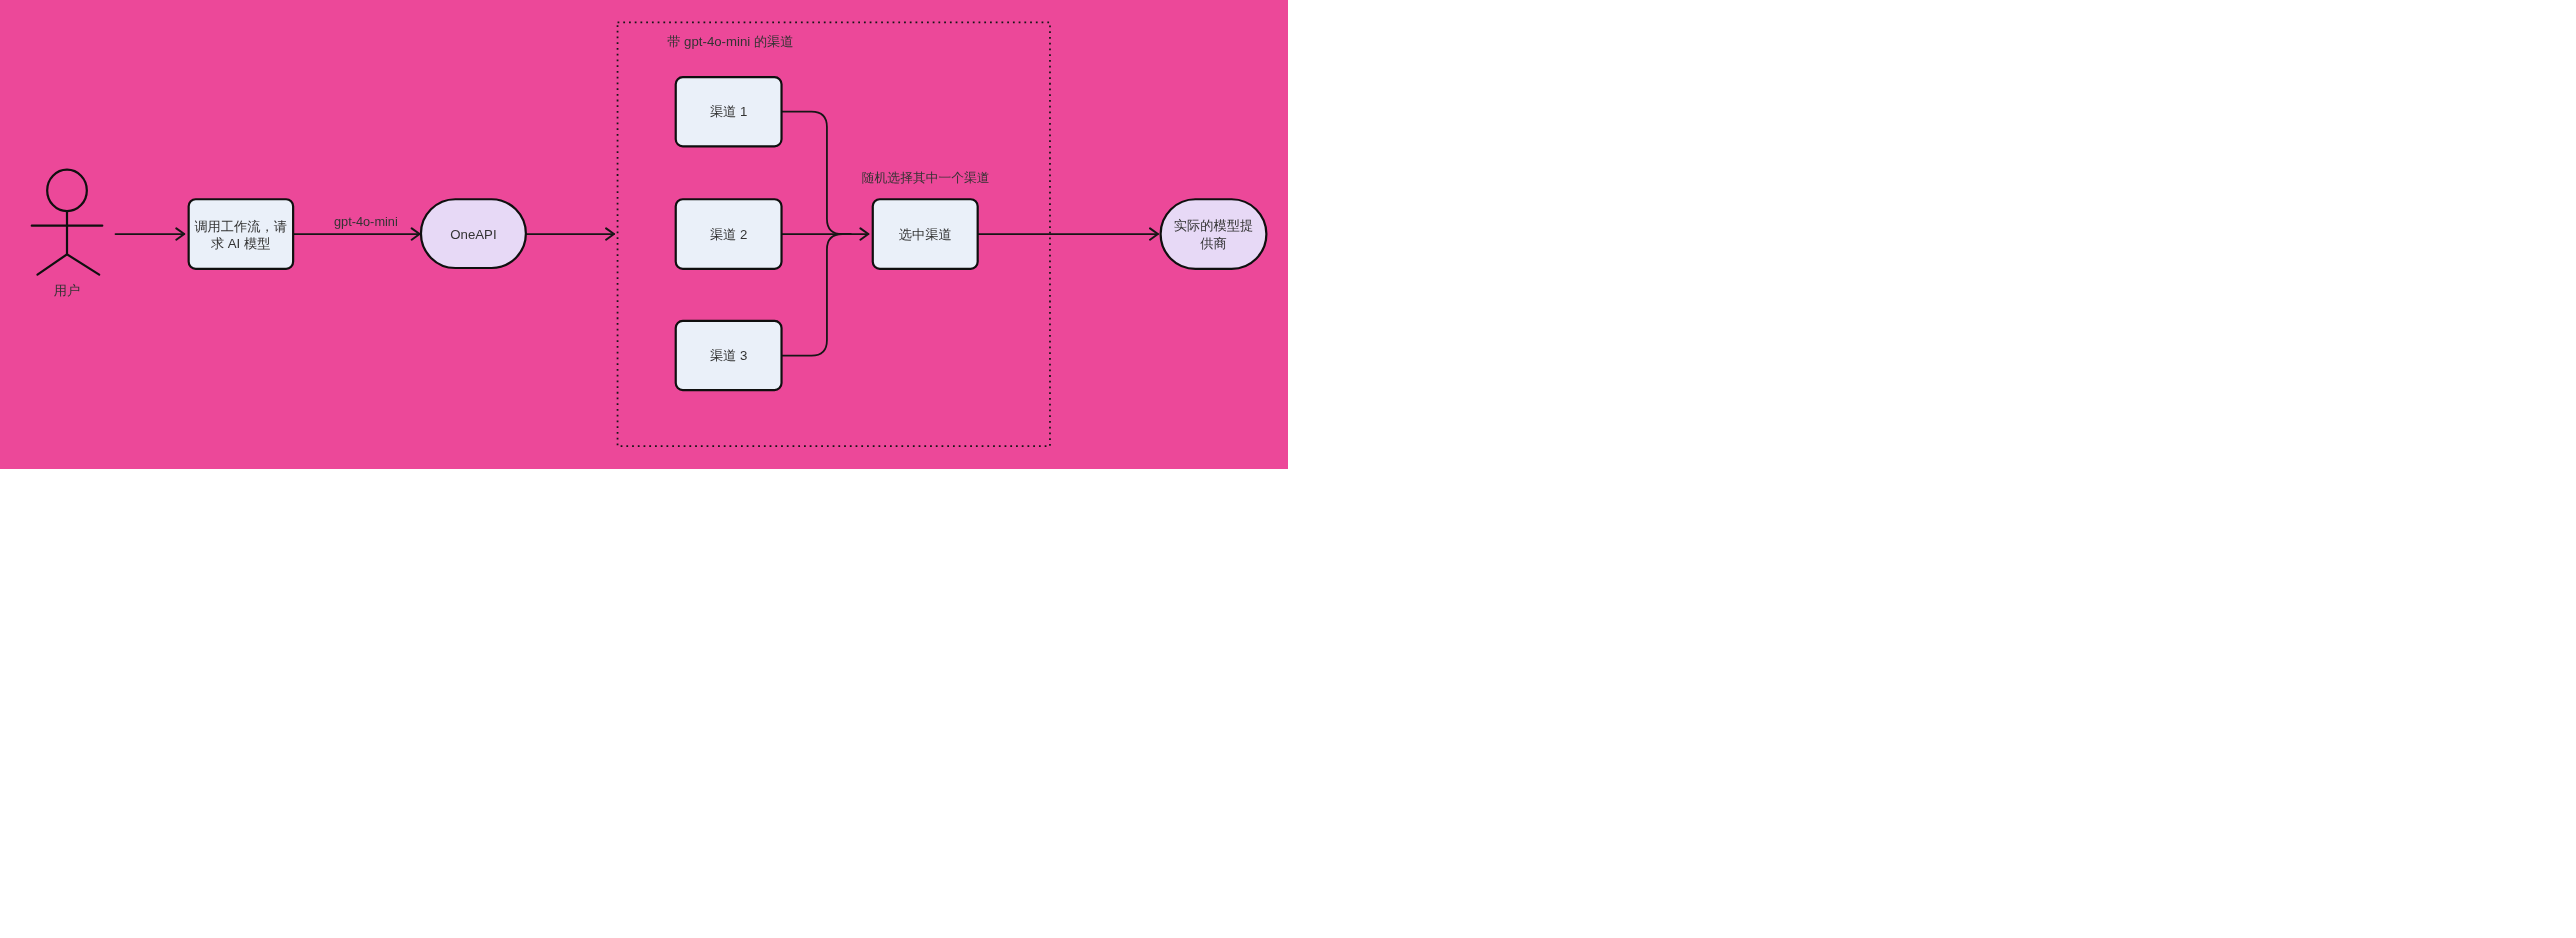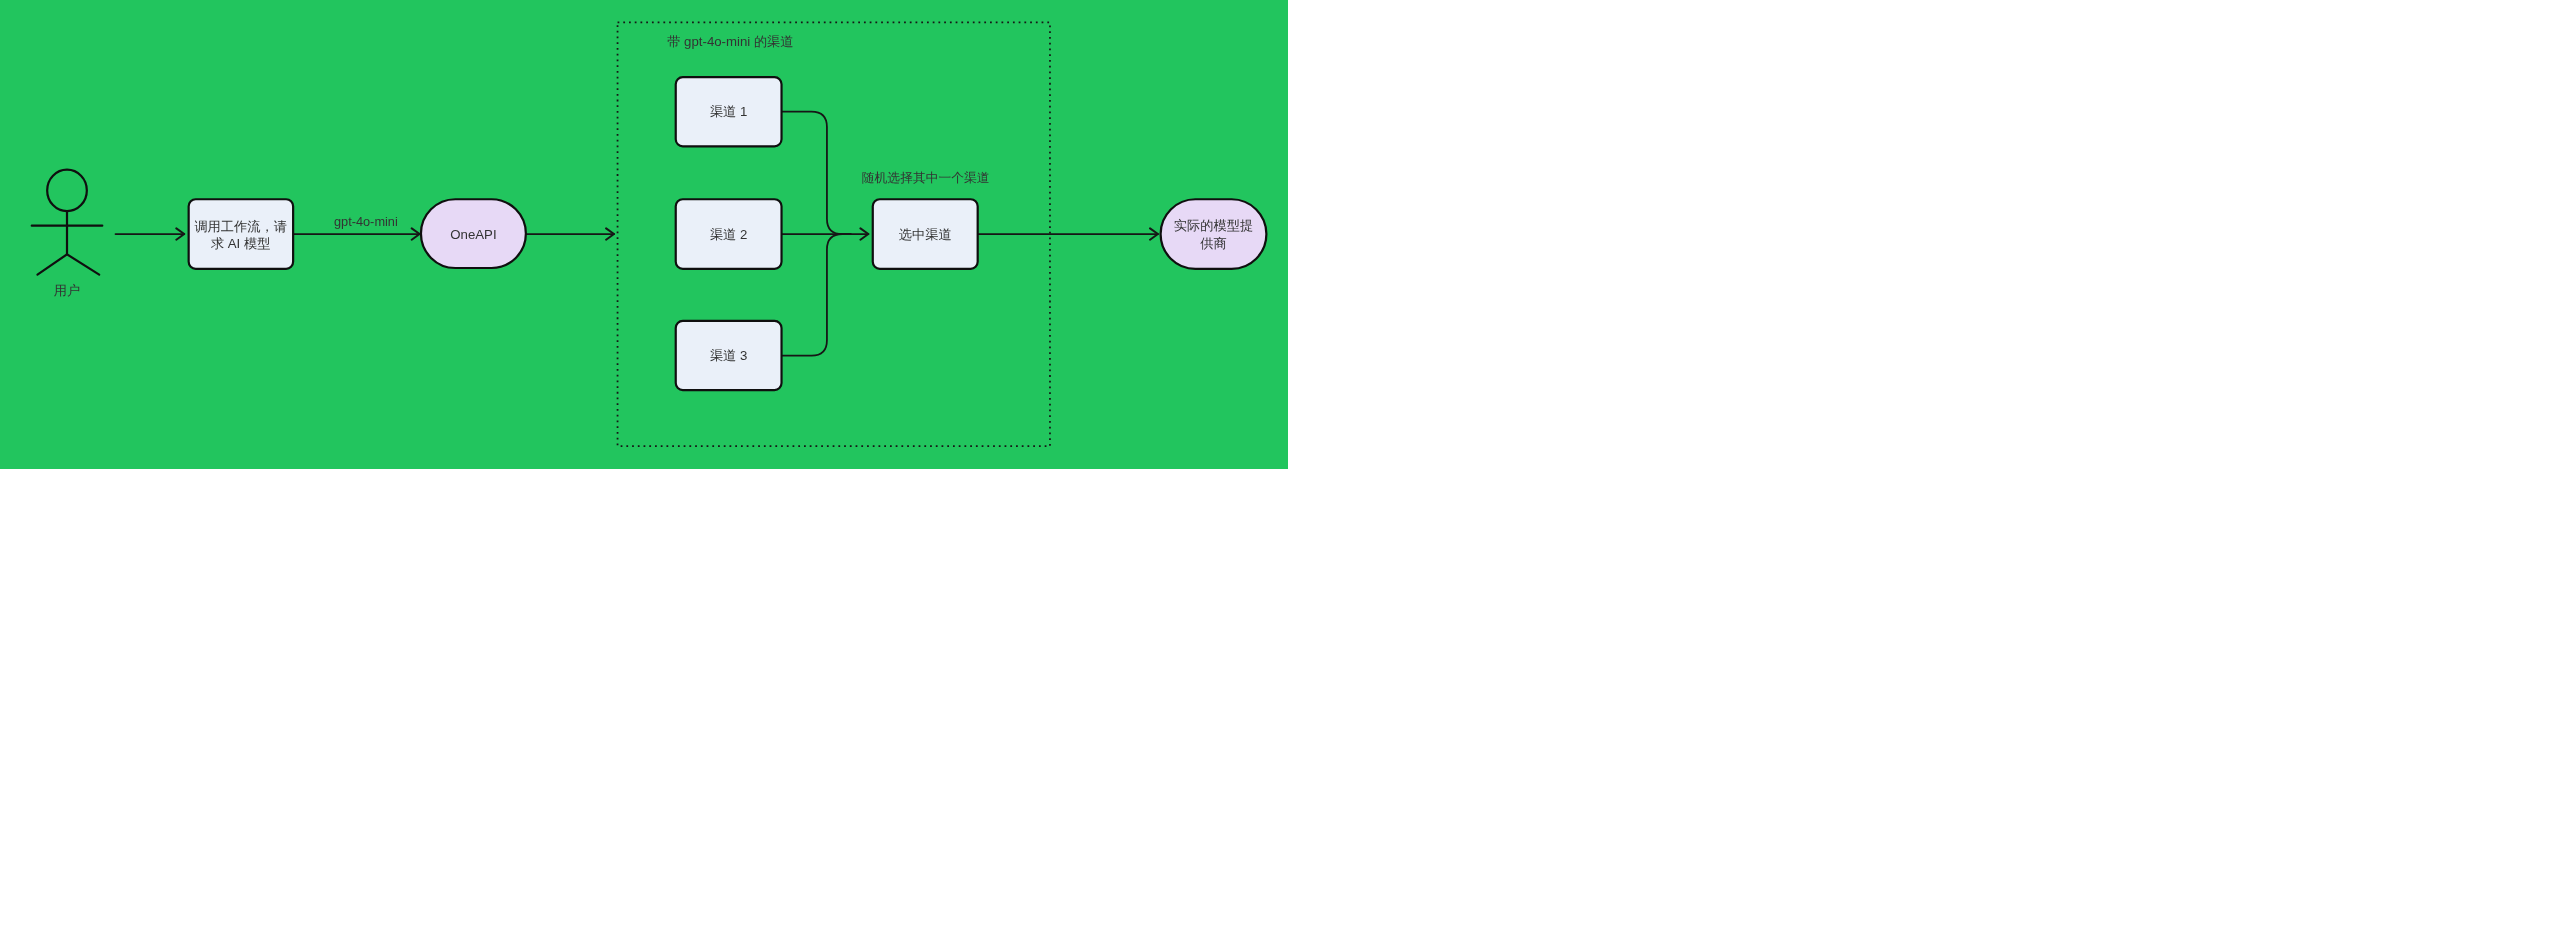--- a/index.html
+++ b/index.html
@@ -3,21 +3,21 @@
 <meta charset="utf-8">
 <style>
   html, body {
     margin: 0;
     padding: 0;
     background: #ffffff;
   }
   .canvas-wrap {
     width: 1288px;
     height: 469px;
-    background: #22c55e;
+    background: #ec4899;
     overflow: hidden;
   }
   svg {
     display: block;
     font-family: "Liberation Sans", sans-serif;
   }
   .node-label, .edge-label, .actor-label, .subgraph-title {
     fill: #333333;
     font-size: 30px;
   }

